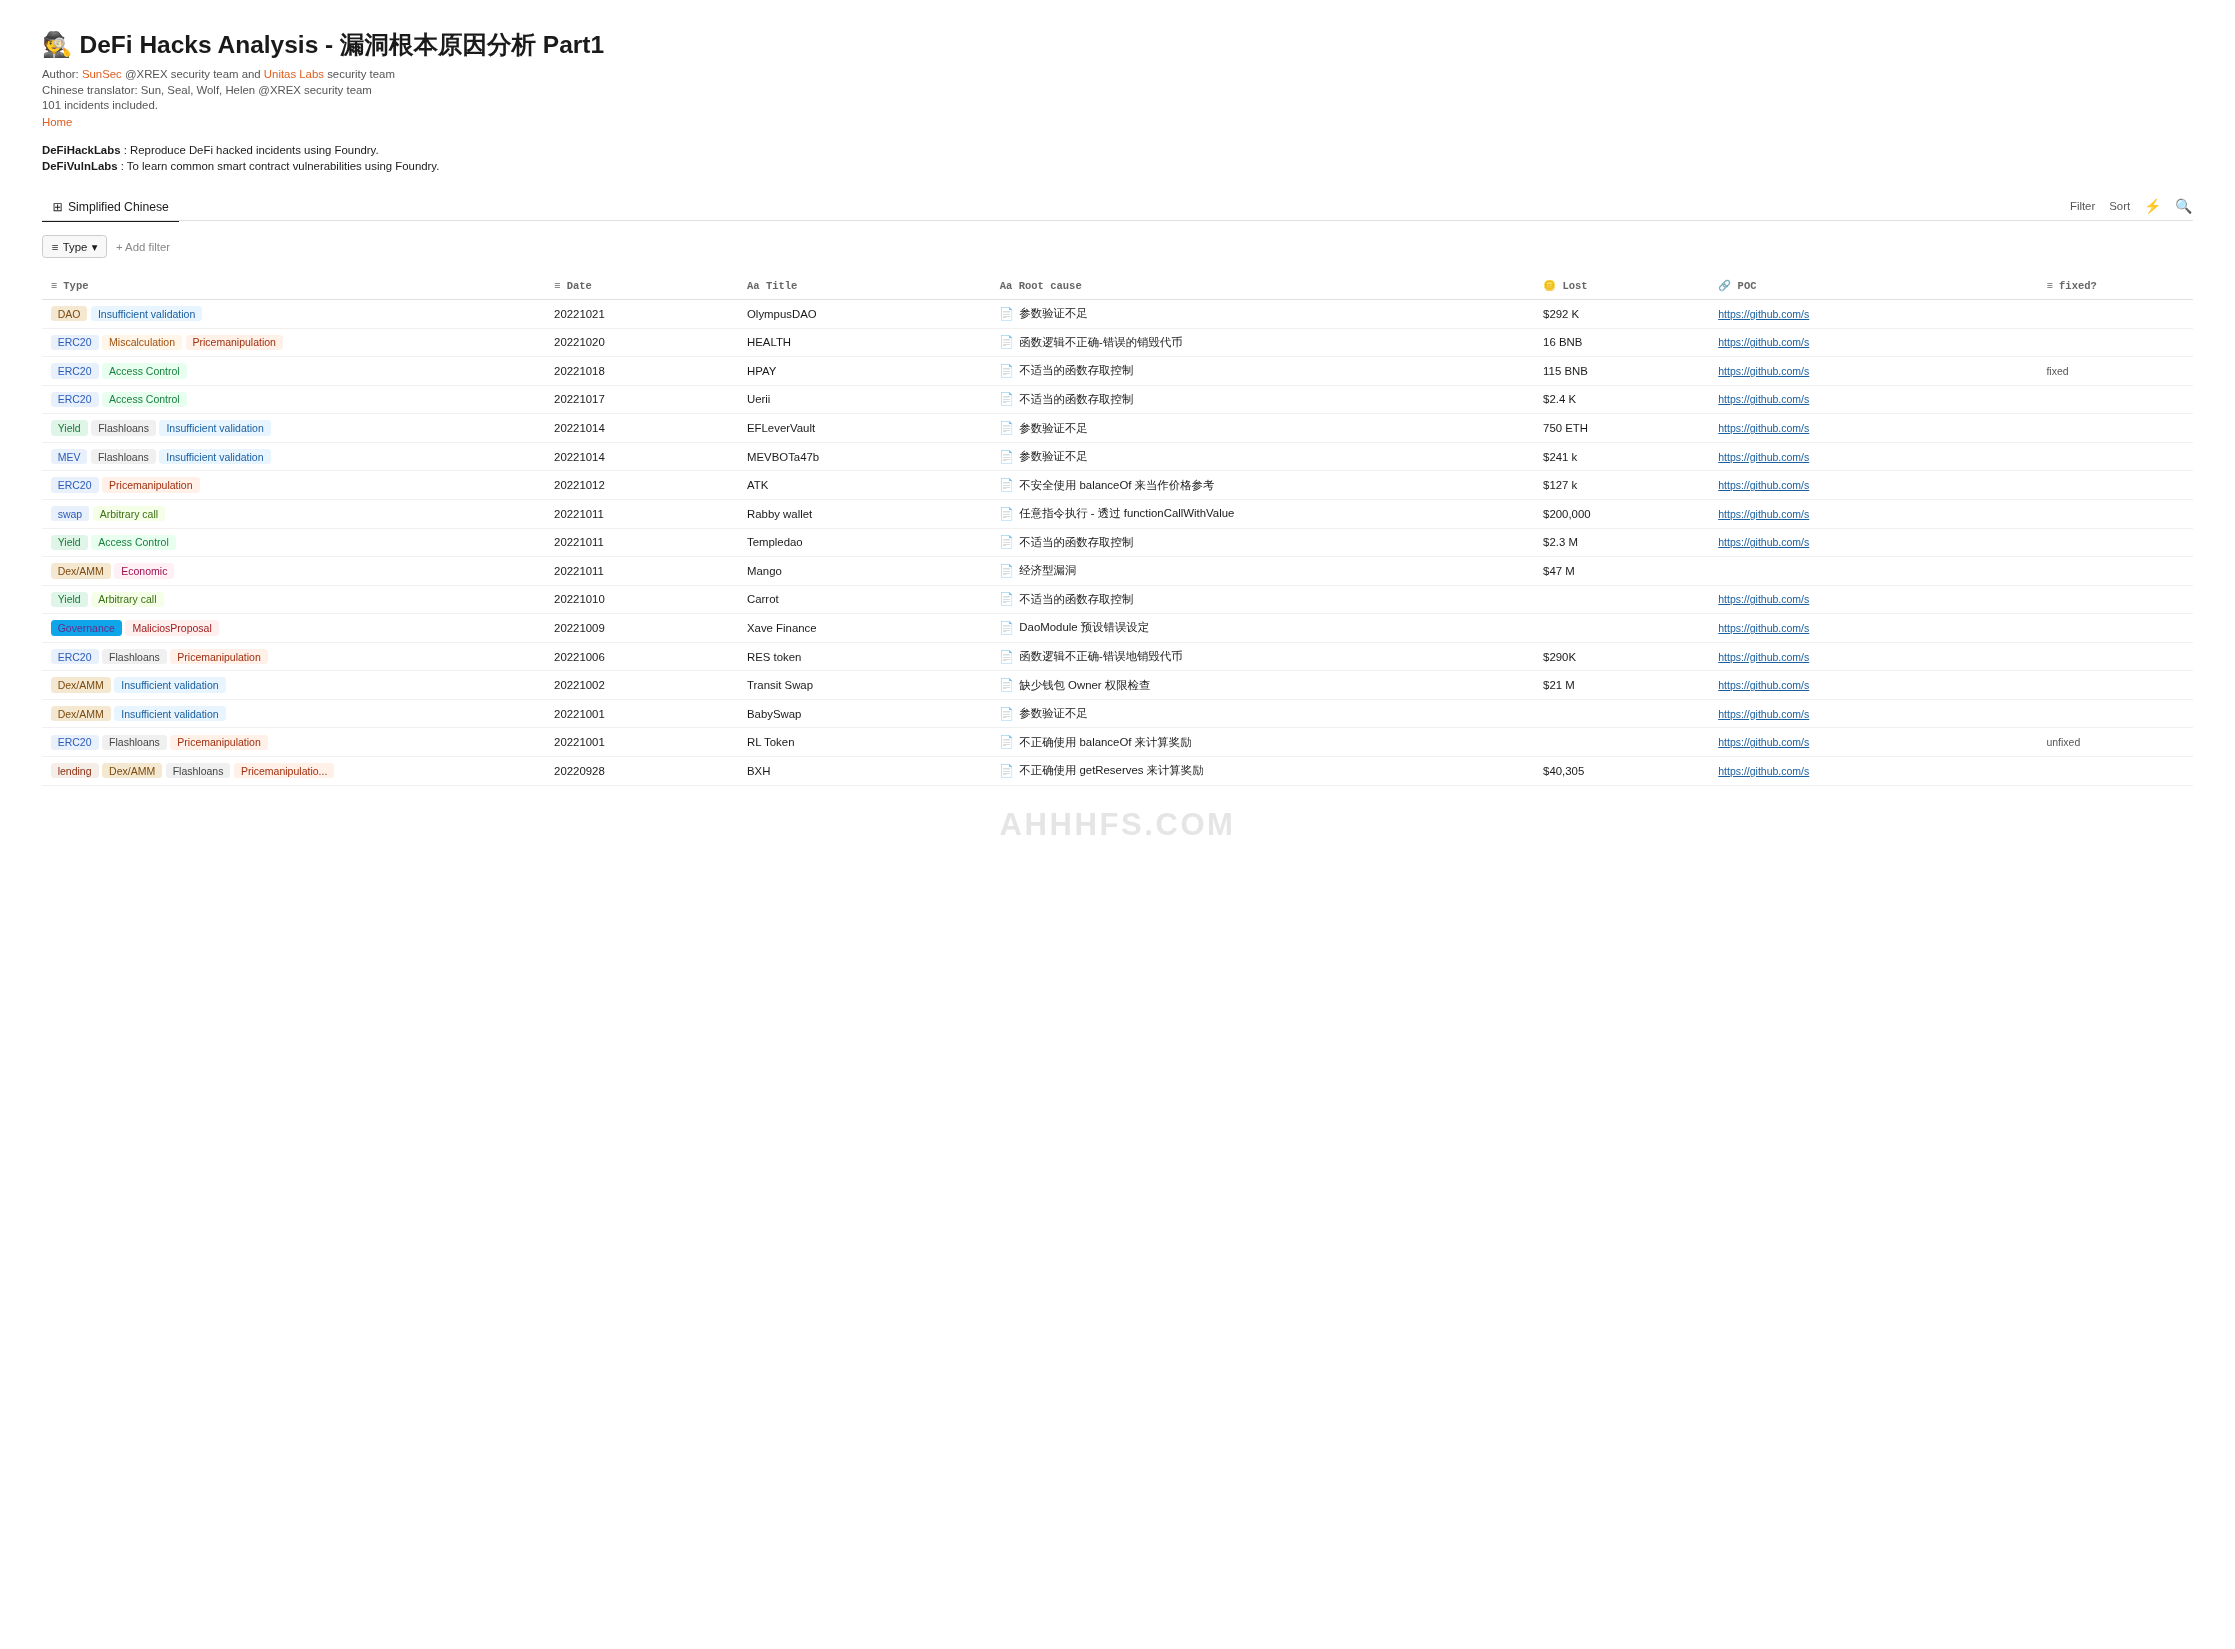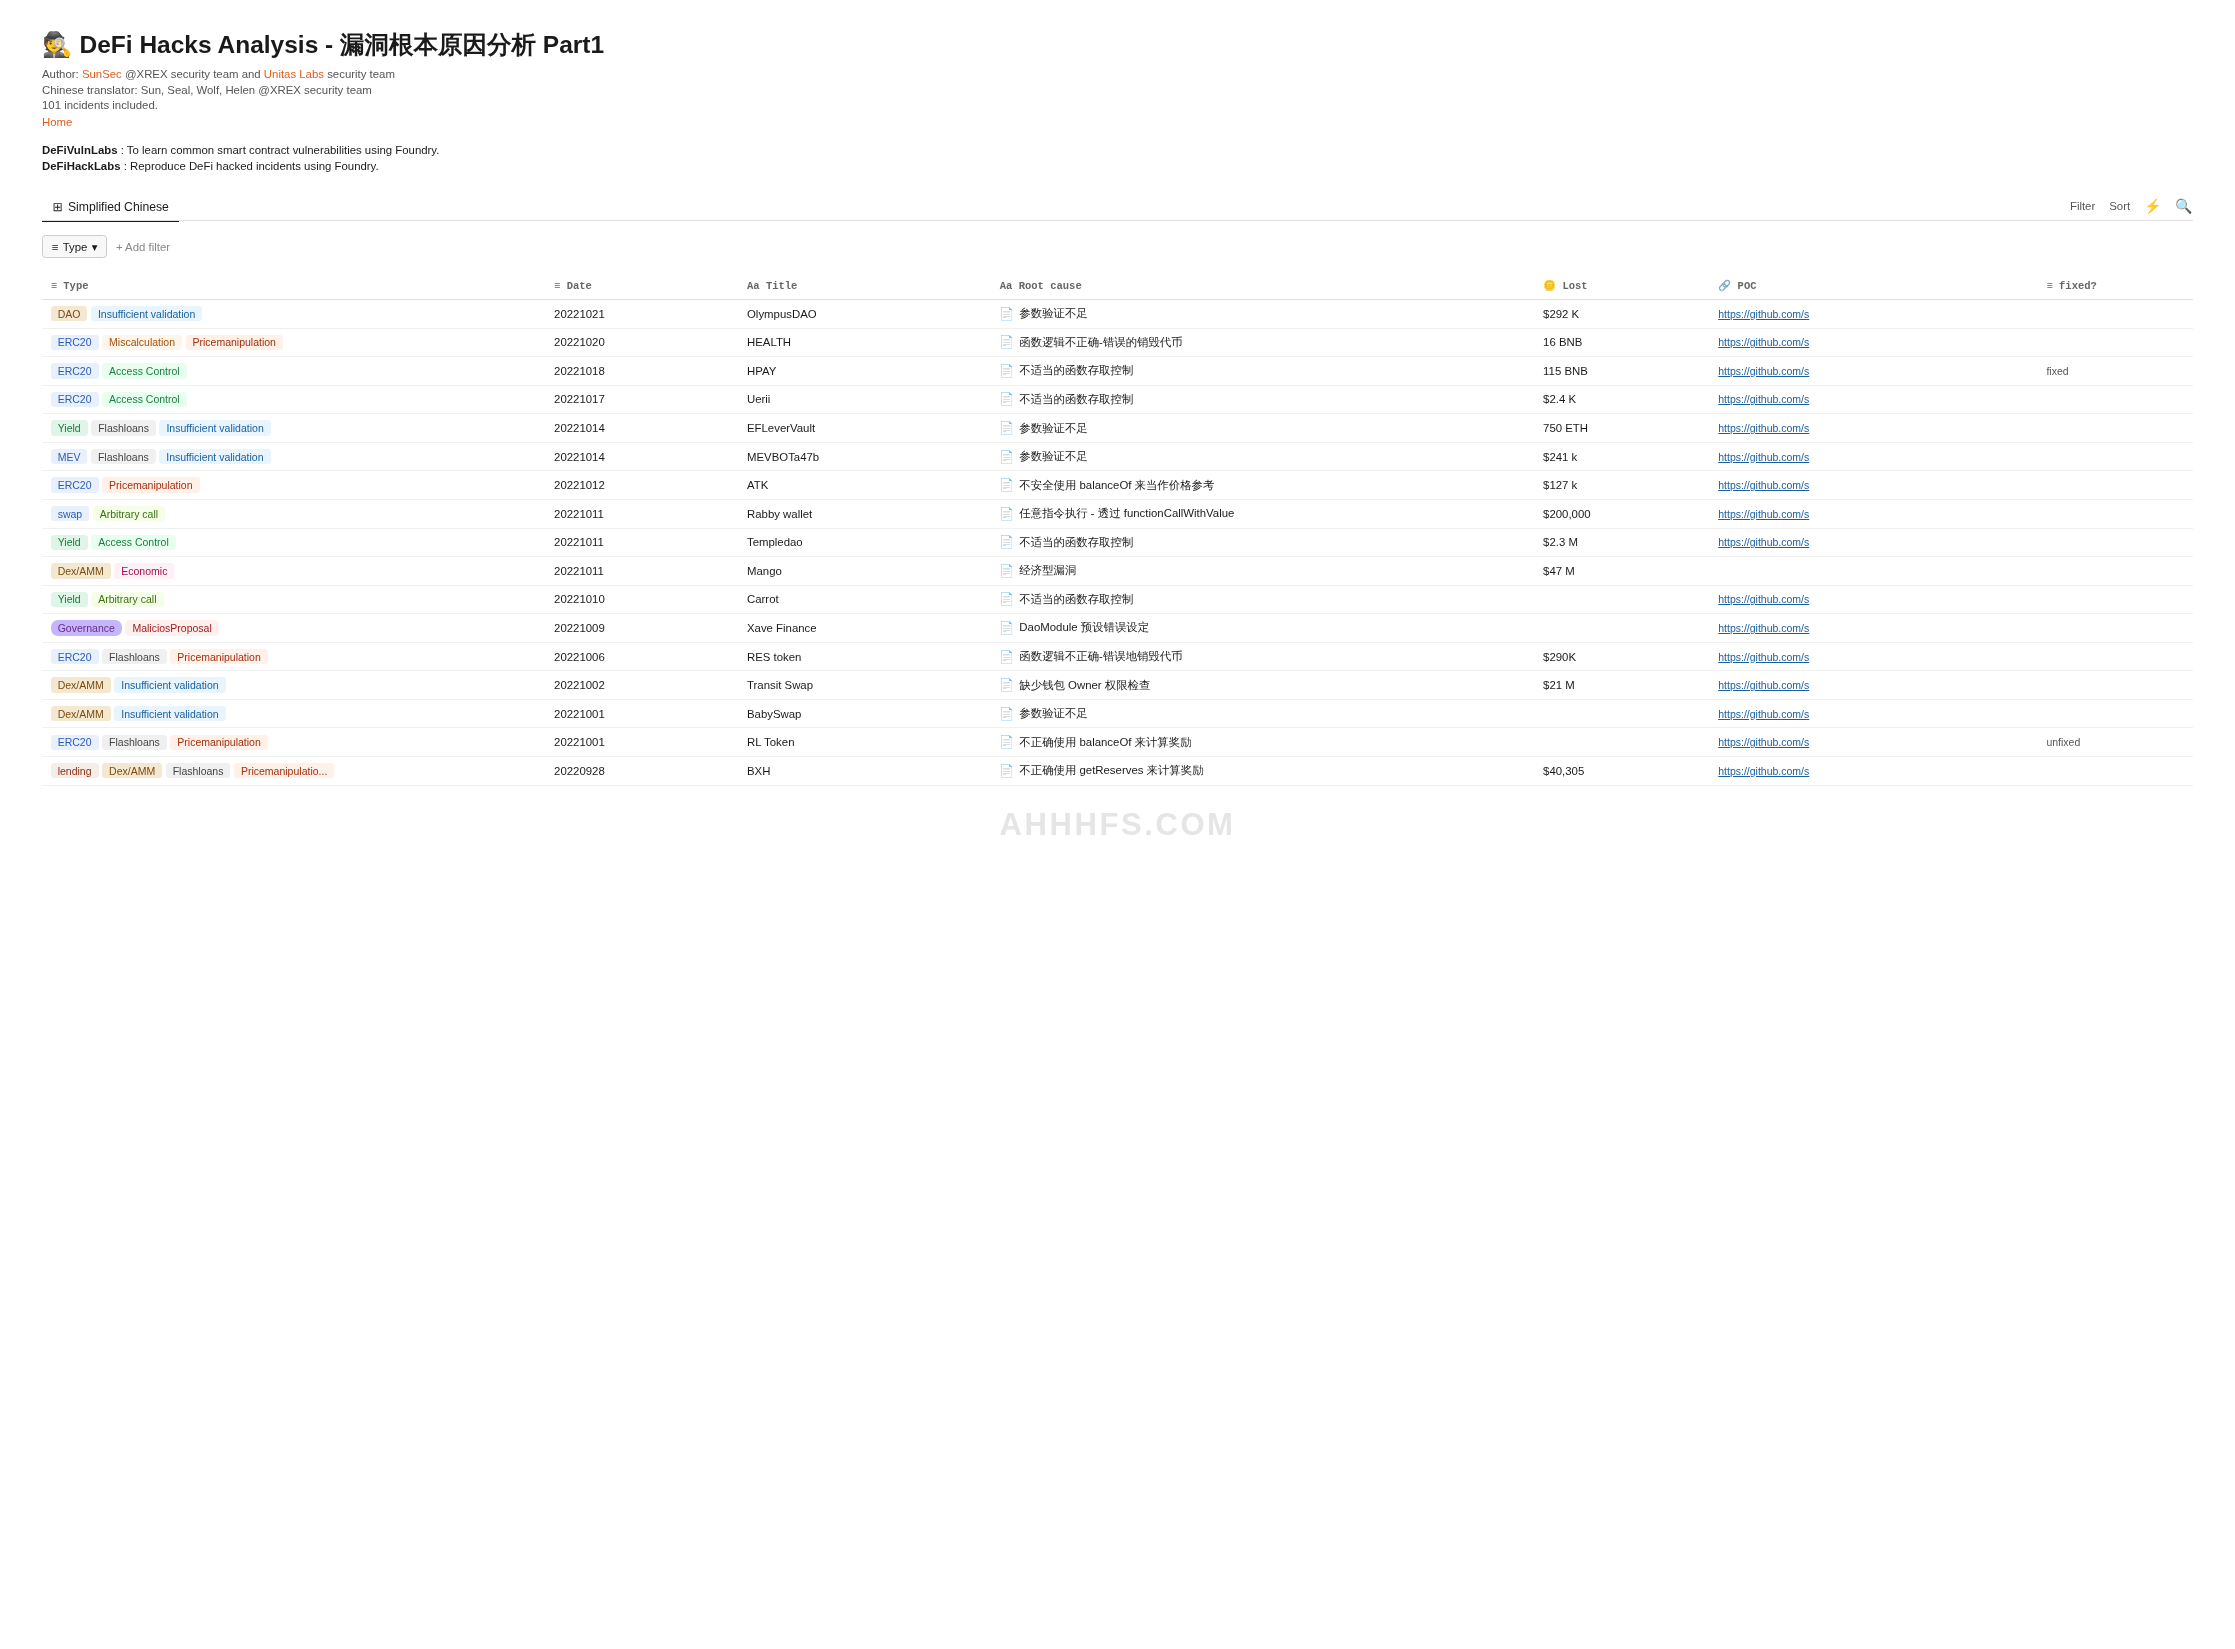--- a/index.html
+++ b/index.html
@@ -110,21 +110,21 @@
     }
     .tag-dao { background: #f5e8d0; color: #7a4a10; }
     .tag-erc20 { background: #e8f0fb; color: #2a5bba; }
     .tag-erc721 { background: #e8f0fb; color: #2a5bba; }
     .tag-metaverse { background: #e8f0fb; color: #2a5bba; }
     .tag-mev { background: #e8f0fb; color: #2a5bba; }
     .tag-yield { background: #dff5e8; color: #1a7a3a; }
     .tag-swap { background: #e8f0fb; color: #2a5bba; }
     .tag-dexamm { background: #f5e8d0; color: #7a4a10; }
     .tag-lending { background: #f5ede8; color: #8a3010; }
-    .tag-governance { background: #c4b5fd; color: #6a2a8a; border-radius: 7px; }
+    .tag-governance { background: #0ea5e9; color: #6a2a8a; }
     .tag-flashloans { background: #f0f0f0; color: #444; }
     .tag-insufficient { background: #e8f5ff; color: #1a5fa0; }
     .tag-pricemanip { background: #fff0e8; color: #a03010; }
     .tag-access { background: #e8fff0; color: #1a8040; }
     .tag-miscalc { background: #fff5e8; color: #a05010; }
     .tag-arbitrary { background: #f5ffe8; color: #3a7010; }
     .tag-economic { background: #fff0f5; color: #a01050; }
     .tag-reentrant { background: #f0f5ff; color: #2040a0; }
     .tag-malicious { background: #fff0f0; color: #a02020; }
     .root-cause { display: flex; align-items: center; gap: 4.4px; }
@@ -171,26 +171,26 @@
     <a href="#">Unitas Labs</a>
     <span> security team</span>
   </div>
   <div class="author-line">Chinese translator: Sun, Seal, Wolf, Helen @XREX security team</div>
   <div class="incidents">101 incidents included.</div>
   <a href="#" class="home-link">Home</a>
 </div>
 
 <div class="tools-section">
   <div class="tool-line">
+    <span class="tool-name">DeFiHackLabs</span>
+    <span>: Reproduce DeFi hacked incidents using Foundry.</span>
+  </div>
+  <div class="tool-line">
     <span class="tool-name">DeFiVulnLabs</span>
     <span>: To learn common smart contract vulnerabilities using Foundry.</span>
-  </div>
-  <div class="tool-line">
-    <span class="tool-name">DeFiHackLabs</span>
-    <span>: Reproduce DeFi hacked incidents using Foundry.</span>
   </div>
 </div>
 
 <div class="tab-bar">
   <div class="tab-item active">
     <span>⊞</span>
     <span>Simplified Chinese</span>
   </div>
   <div class="tab-bar-actions">
     <span>Filter</span>

